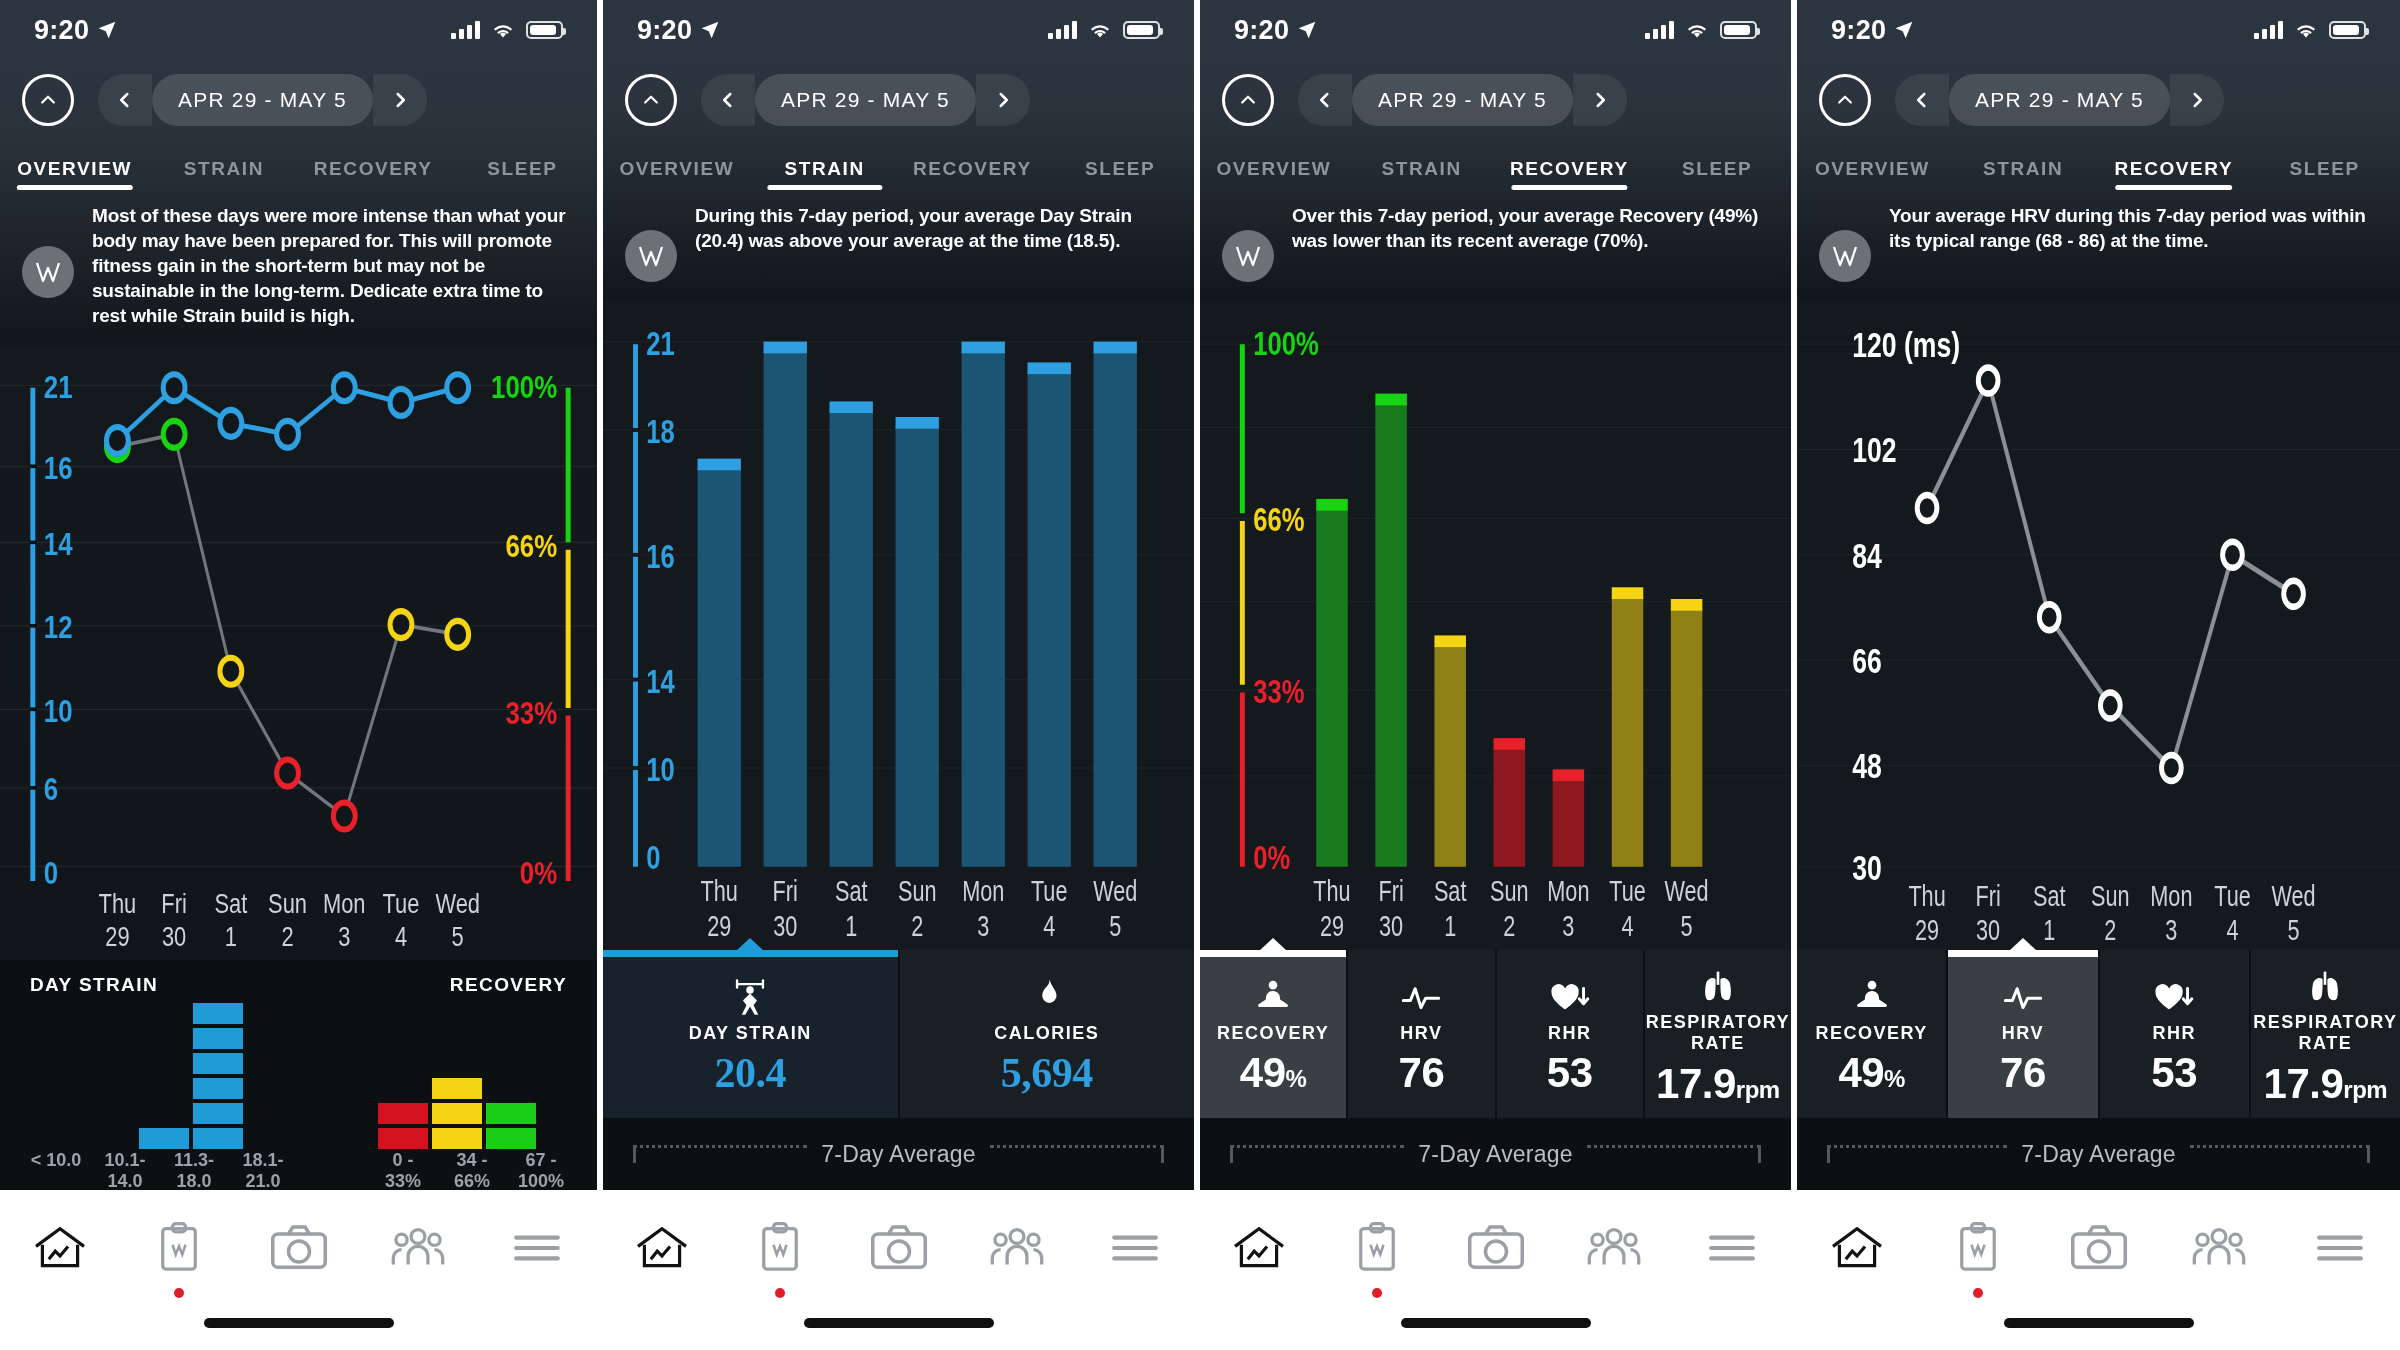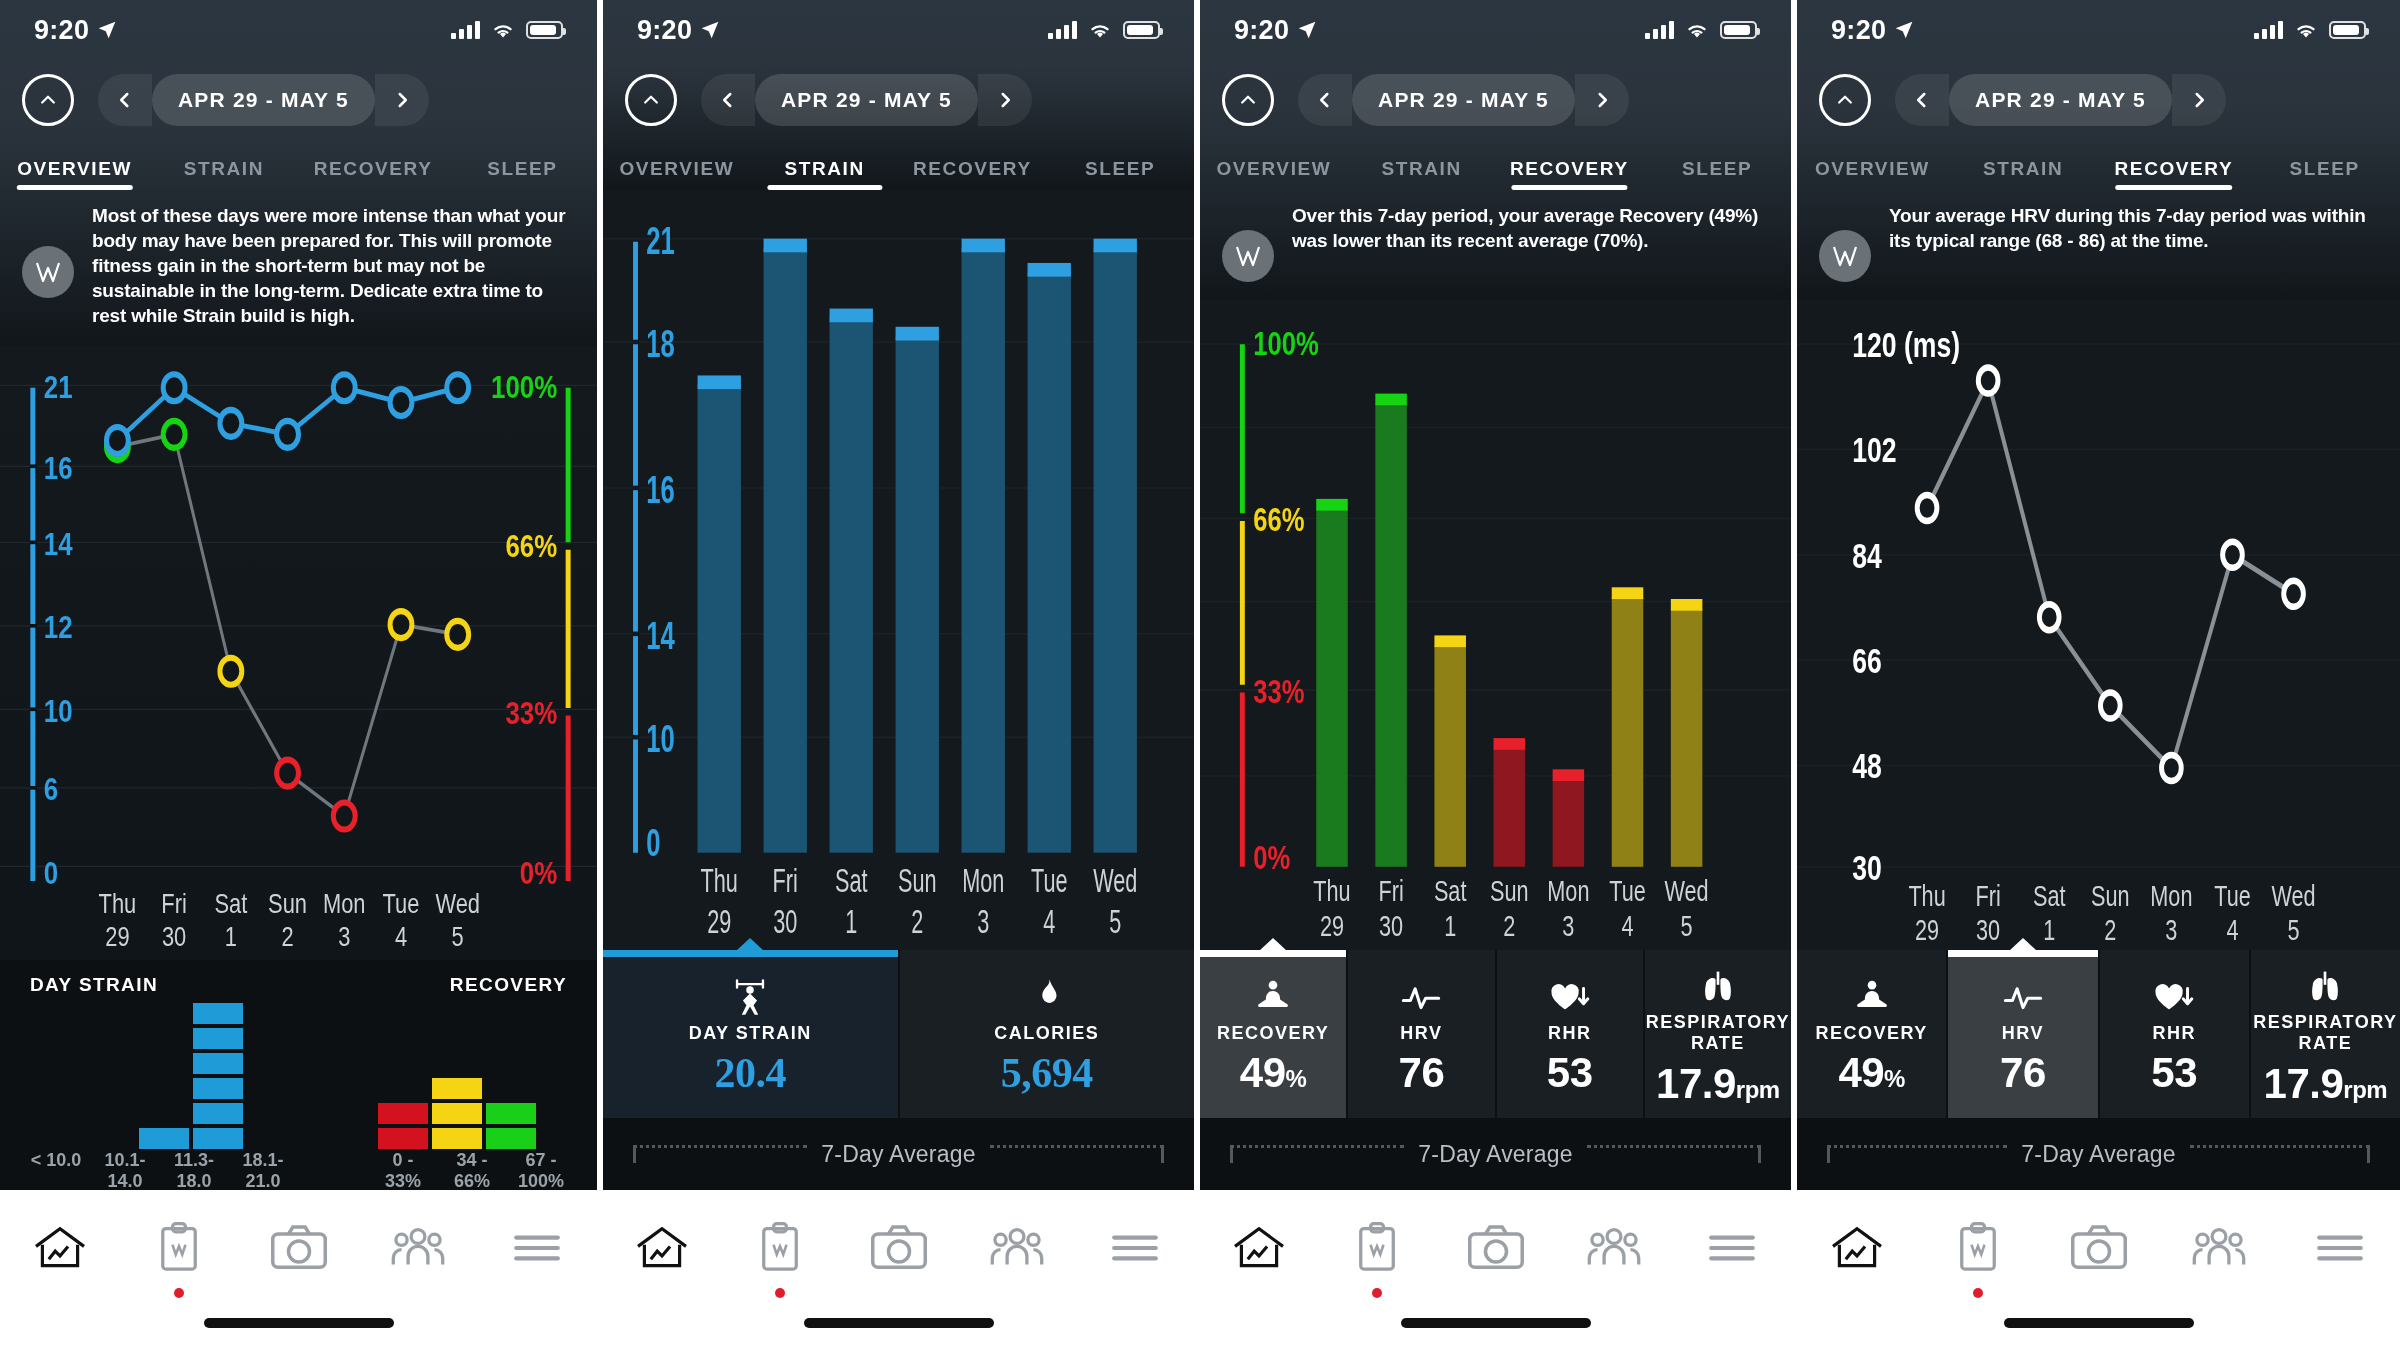--- a/index.html
+++ b/index.html
@@ -31,21 +31,21 @@
   
   .navrow { display:flex; align-items:center; gap:16px; padding:14px 0 12px 22px; }
   .up-circle { width:52px;height:52px;border-radius:50%;border:3px solid #fff;
      display:flex;align-items:center;justify-content:center;flex:0 0 auto;}
   .chev-up { width:20px;height:20px; }
   .daterange { display:flex; align-items:center; background:transparent; margin-left:8px; }
   .arrowbtn { width:54px;height:52px;display:flex;align-items:center;justify-content:center;
      background:rgba(255,255,255,.07); color:#fff;}
   .arrowbtn.left { border-radius:26px 0 0 26px; }
   .arrowbtn.right { border-radius:0 26px 26px 0; }
-  .datepill { background:rgba(255,255,255,.14); color:#fff; font-weight:700;
+  .datepill { background:rgba(255,255,255,.14); color:#fff; font-weight:400;
      font-size:21px; letter-spacing:1.2px; padding:14px 26px; border-radius:26px; }
 
   
   .tabs { display:flex; padding:8px 0 0 0; gap:0; }
   .tab { flex:1; text-align:center; color:#8b969e; font-size:19px; font-weight:700;
      letter-spacing:1.6px; padding:12px 0 10px; position:relative;}
   .tab.active { color:#fff; }
   .tab.active::after{ content:""; position:absolute; left:50%; transform:translateX(-50%);
      bottom:0; width:78%; height:5px; background:#fff; border-radius:3px; }
 
@@ -408,20 +408,28 @@
               </svg>
             </div>
         </div>
       </div>
       <div class="tabs">
         <div class="tab">OVERVIEW</div>
         <div class="tab active">STRAIN</div>
         <div class="tab">RECOVERY</div>
         <div class="tab">SLEEP</div>
       </div>
+      <div class="insight">
+        <div class="wlogo mid">
+          <svg width="30" height="26" viewBox="0 0 30 26">
+            <path d="M4 4l6 18 5-13 5 13 6-18" stroke="#fff" stroke-width="2.2" fill="none" stroke-linejoin="round"></path>
+            </svg>
+        </div>
+        <p>During this 7-day period, your average Day Strain (20.4) was above your average at the time (18.5).</p>
+      </div>
     </div>
 
     <div class="chartzone">
       <svg class="chartsvg" viewBox="0 0 600 500" preserveAspectRatio="none">
         <g stroke="#1c2227" stroke-width="1">
           <line x1="0" y1="32" x2="600" y2="32"></line>
             <line x1="0" y1="100" x2="600" y2="100"></line>
           <line x1="0" y1="196" x2="600" y2="196"></line>
             <line x1="0" y1="292" x2="600" y2="292"></line>
           <line x1="0" y1="360" x2="600" y2="360"></line>

